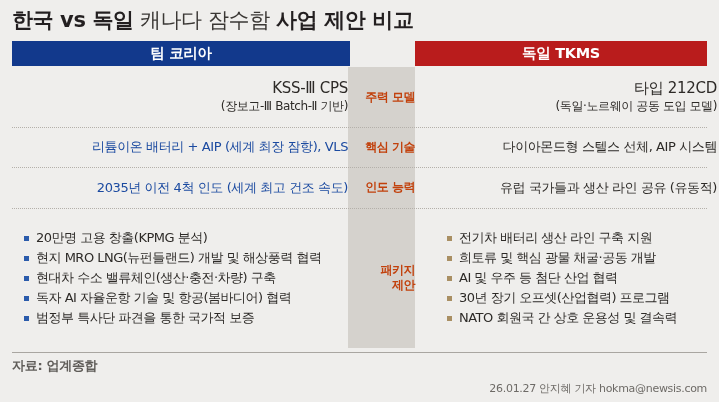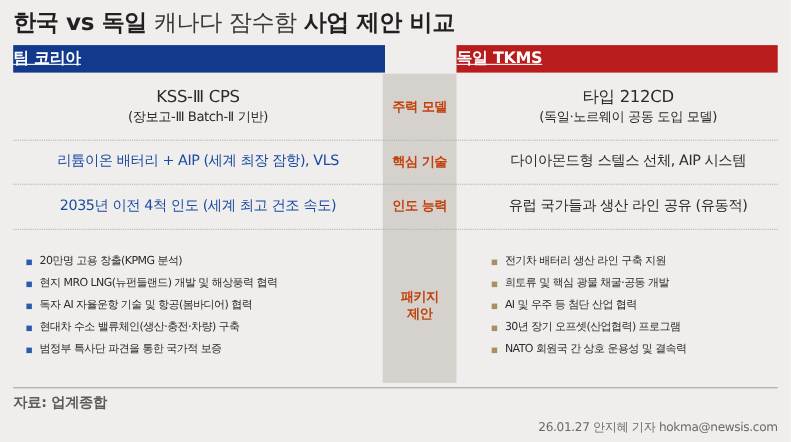--- a/index.html
+++ b/index.html
@@ -33,27 +33,26 @@
   }
   .title .t-strong { font-weight: 700; }
   .title .t-light  { font-weight: 400; color: #3a3734; }
 
   
   .hdr {
     position: absolute;
     top: 41px;
     height: 25px;
     line-height: 25px;
-    text-align: left;
+    text-align: center;
     font-size: 14.5px;
     font-weight: 700;
     color: #ffffff;
     letter-spacing: -0.3px;
     box-sizing: border-box;
-    text-decoration: underline;
   }
   .hdr-left {
     left: 12px;
     width: 338px;
     background: #12398c;
   }
   .hdr-right {
     left: 415px;
     width: 292px;
     background: #b91c1c;
@@ -93,21 +92,21 @@
     border-top: 1px dotted #b4b0aa;
   }
 
   .cell-l, .cell-r, .cell-m {
     position: absolute;
     box-sizing: border-box;
     top: 0;
     height: 100%;
     display: flex;
     flex-direction: column;
-    align-items: center;
+    align-items: flex-end;
     justify-content: center;
     text-align: center;
   }
   .cell-l { left: 0px;   width: 336px; }
   .cell-m { left: 336px; width: 67px;  }
   .cell-r { left: 413px; width: 292px; }
 
   .cell-m .mlabel {
     font-size: 12px;
     font-weight: 700;
@@ -138,21 +137,21 @@
   .bullets {
     list-style: none;
     margin: 0;
     padding: 0;
     text-align: left;
     width: 100%;
   }
   .bullets li {
     position: relative;
     padding-left: 14px;
-    font-size: 10px;
+    font-size: 13px;
     line-height: 20px;
     letter-spacing: -0.5px;
     color: #2d2a27;
     white-space: nowrap;
   }
   .bullets li::before {
     content: "";
     position: absolute;
     left: 2px;
     top: 8px;
@@ -251,22 +250,22 @@
         <div class="v-line dark-text">유럽 국가들과 생산 라인 공유 (유동적)</div>
       </div>
     </div>
     <div class="row-sep" style="top:141px;"></div>
 
     <div class="row" style="top:141px; height:140px;">
       <div class="cell-l cell-pkg">
         <ul class="bullets bullets-left">
           <li>20만명 고용 창출(KPMG 분석)</li>
           <li>현지 MRO LNG(뉴펀들랜드) 개발 및 해상풍력 협력</li>
+          <li>현대차 수소 밸류체인(생산·충전·차량) 구축</li>
           <li>독자 AI 자율운항 기술 및 항공(봄바디어) 협력</li>
-          <li>현대차 수소 밸류체인(생산·충전·차량) 구축</li>
           <li>범정부 특사단 파견을 통한 국가적 보증</li>
         </ul>
       </div>
       <div class="cell-m">
         <div class="mlabel">패키지</div>
         <div class="mlabel">제안</div>
       </div>
       <div class="cell-r cell-pkg">
         <ul class="bullets bullets-right">
           <li>전기차 배터리 생산 라인 구축 지원</li>

